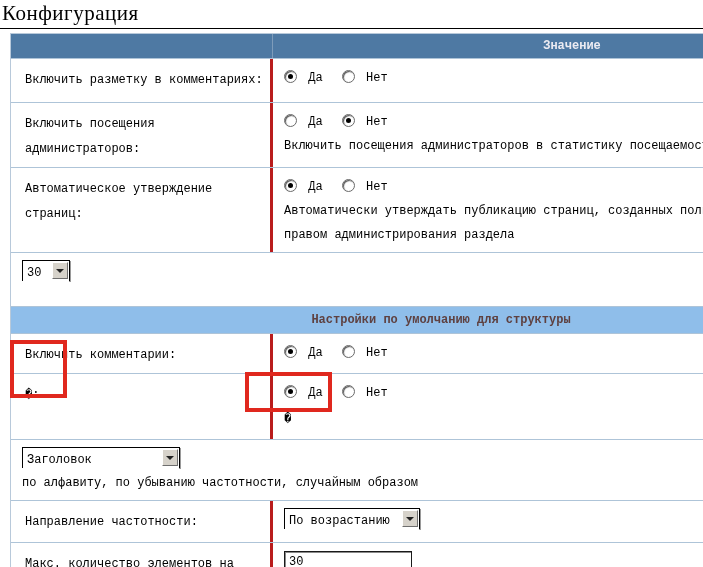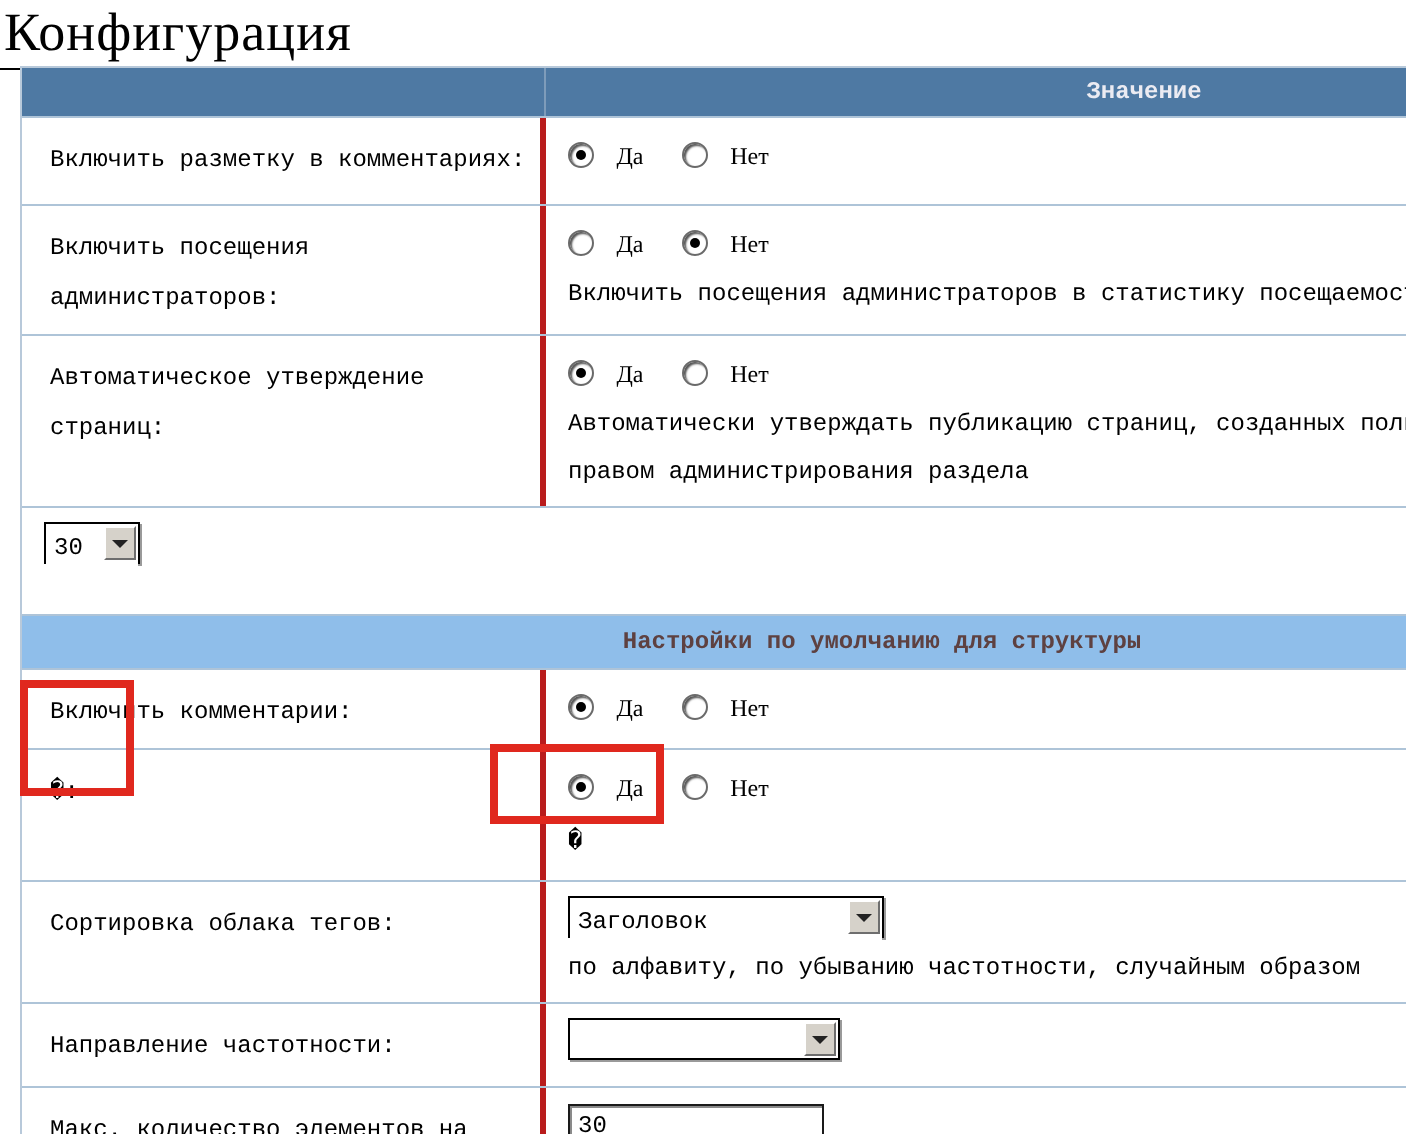--- a/index.html
+++ b/index.html
@@ -4,21 +4,21 @@
 <style>
   html,body{margin:0;padding:0;}
   body{
     width:703px;height:567px;overflow:hidden;position:relative;
     background:#ffffff;color:#000;
     font-family:"Liberation Mono","DejaVu Sans Mono",monospace;
     font-size:12px;
   }
   .page-title{
     font-family:"Liberation Serif","DejaVu Serif",serif;
-    font-size:27px;font-weight:normal;margin:0;padding:1px 0 0 2px;
+    font-size:21px;font-weight:normal;margin:0;padding:1px 0 0 2px;
     letter-spacing:.5px;
   }
   .title-rule{border-bottom:1px solid #000;margin-top:2px;width:703px;}
 
   .tbl{
     position:absolute;left:10px;top:33px;width:860px;
     border:1px solid #b8c9da;border-bottom:3px solid #9db1c2;
     background:#fff;
   }
   .row{display:flex;border-top:1px solid #aec4d8;}
@@ -38,21 +38,21 @@
   .radio{
     appearance:none;-webkit-appearance:none;width:13px;height:13px;
     border-radius:50%;background:#fff;border:1px solid #6a6a6a;
     box-shadow:inset 1px 1px 1px #555, inset -1px -1px 1px #fff;
     vertical-align:-2px;margin:0 4px 0 0;position:relative;cursor:default;
   }
   .radio:checked::after{
     content:"";position:absolute;left:3px;top:3px;width:5px;height:5px;
     border-radius:50%;background:#000;
   }
-  .rlbl{margin-right:12px;font-family:Liberation Serif, serif;}
+  .rlbl{margin-right:12px;}
 
   .sel{position:relative;display:inline-block;border:1px solid #000;
        box-shadow:1px 1px 0 #9a9a9a;background:#fff;height:21px;
        vertical-align:top;box-sizing:border-box;}
   .sel select{
     appearance:none;-webkit-appearance:none;border:none;background:#fff;
     font:12px "Liberation Mono","DejaVu Sans Mono",monospace;
     height:19px;padding:0 18px 0 4px;width:100%;box-sizing:border-box;
   }
   .sel .arrow{
@@ -162,38 +162,40 @@
         <input type="radio" class="radio" name="r5" checked="" style="">
         <span class="rlbl">Да</span>
         <input type="radio" class="radio" name="r5" style="">
         <span class="rlbl">Нет</span>
       </div>
       <div class="desc ufchar">�</div>
     </div>
   </div>
 
   <div class="row" style="min-height:52px;">
-    <div class="cl">Сортировка облака тегов:</div>
     <div class="cv">
       <div>
         <span class="sel w150">
           <select>
             <option>Заголовок</option>
           </select>
           <span class="arrow"></span>
         </span>
       </div>
       <div class="desc">по алфавиту, по убыванию частотности, случайным образом</div>
     </div>
   </div>
 
   <div class="row" style="min-height:41px;">
     <div class="cl">Направление частотности:</div>
     <div class="cv">
       <span class="sel w136">
+        <select>
+          <option>По возрастанию</option>
+        </select>
         <span class="arrow"></span>
       </span>
     </div>
   </div>
 
   <div class="row" style="min-height:55px;">
     <div class="cl">Макс. количество элементов на страницу:</div>
     <div class="cv">
       <div>
         <input type="text" class="txt" value="30" style="">

